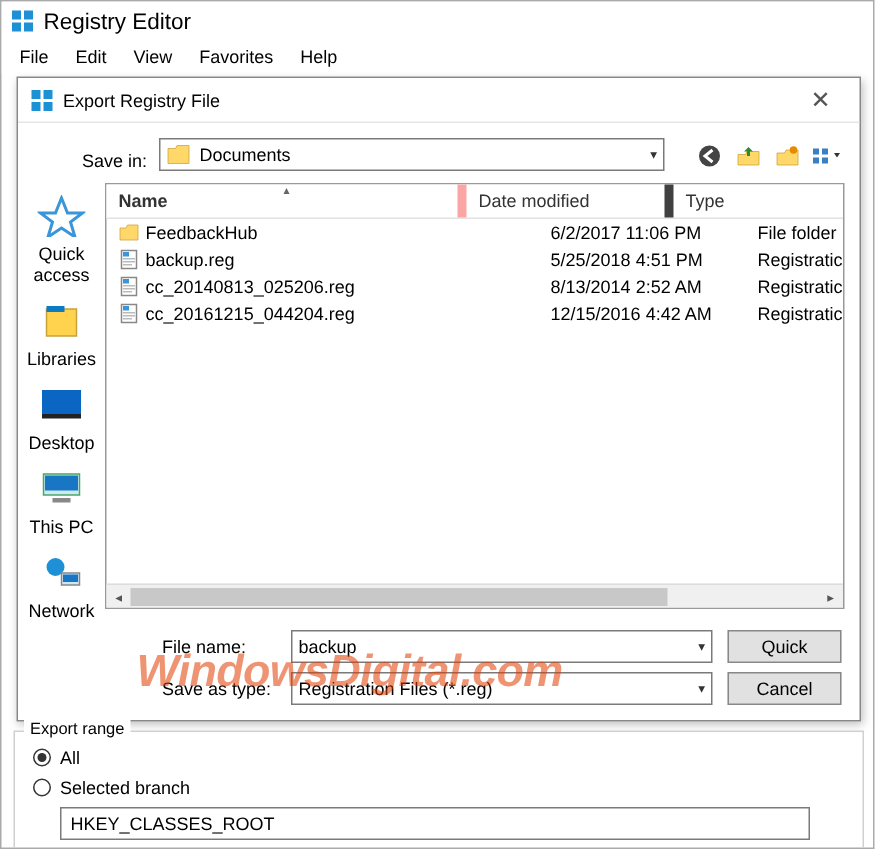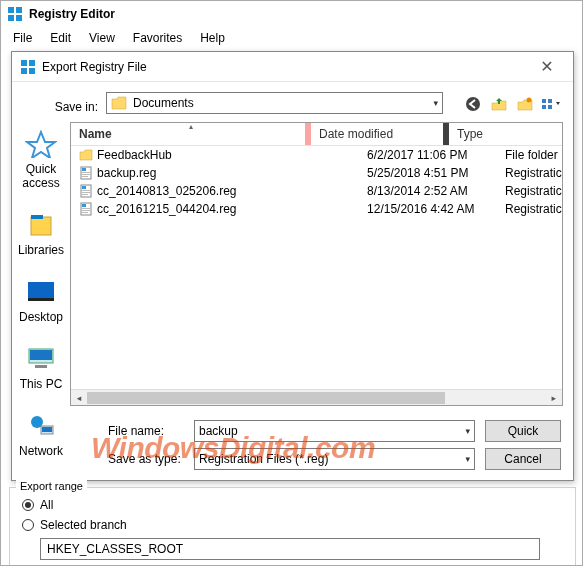--- a/index.html
+++ b/index.html
@@ -1,38 +1,38 @@
 <!DOCTYPE html>
 <html><head>
 <meta charset="utf-8">
 <style>
   * { box-sizing: border-box; font-family: "Segoe UI", Tahoma, sans-serif; font-size: 12px; }
   body { margin: 0; width: 583px; height: 566px; background: #fff; overflow: hidden; position: relative; border: 1px solid #aaa; }
   
   .regedit-titlebar { display: flex; align-items: center; height: 26px; padding: 0 6px; background: #fff; }
   .regedit-icon { width: 16px; height: 16px; margin-right: 6px; }
-  .regedit-title { font-size: 12px; font-weight: bold; }
+  .regedit-title { font-size: 15px; }
   .menubar { display: flex; gap: 2px; padding: 2px 4px; background: #fff; }
   .menubar span { padding: 2px 8px; }
 
   .dialog { position: absolute; left: 10px; top: 50px; width: 563px; height: 430px; background: #fff; border: 1px solid #888; box-shadow: 1px 2px 6px rgba(0,0,0,.25); display: flex; flex-direction: column; }
   .dlg-titlebar { display: flex; align-items: center; height: 30px; padding: 0 8px; border-bottom: 1px solid #e6e6e6; }
   .dlg-titlebar .title { margin-left: 6px; }
   .dlg-titlebar .close { margin-left: auto; width: 36px; text-align: center; font-size: 16px; color: #555; }
 
   .savein-row { display: flex; align-items: flex-end; padding: 10px 12px 8px 14px; gap: 8px; }
   .savein-row .label { width: 72px; text-align: right; }
   .savein-combo { flex: 1; height: 22px; border: 1px solid #7a7a7a; display: flex; align-items: center; padding: 0 4px; background: #fff; }
   .savein-combo .folder-icon { width: 16px; height: 14px; margin-right: 6px; }
   .savein-combo .arrow { margin-left: auto; color: #333; font-size: 9px; }
   .toolbar-icons { display: flex; gap: 6px; margin-left: 12px; align-items: center; }
   .tb-btn { width: 20px; height: 20px; display: flex; align-items: center; justify-content: center; }
 
   .dlg-body { display: flex; flex: 1; min-height: 0; padding: 0 12px 8px 6px; gap: 6px; }
-  .sidebar { width: 80px; display: flex; flex-direction: column; align-items: center; gap: 21px; padding-top: 8px; }
+  .sidebar { width: 80px; display: flex; flex-direction: column; align-items: center; gap: 10px; padding-top: 8px; }
   .sidebar-item { display: flex; flex-direction: column; align-items: center; gap: 4px; font-size: 11px; text-align: center; }
   .sidebar-item .ico { width: 32px; height: 28px; }
 
   .filelist { flex: 1; border: 1px solid #999; display: flex; flex-direction: column; background: #fff; }
   .list-header { display: flex; background: #fff; border-bottom: 1px solid #e2e2e2; font-size: 12px; color: #333; }
   .col-name { flex: 0 0 240px; padding: 4px 8px; border-right: 6px solid #fca5a5; font-weight: bold; }
   .col-date { flex: 0 0 138px; padding: 4px 8px; border-right: 6px solid #404040; }
   .col-type { flex: 1; padding: 4px 8px; }
   .sort-arrow { text-align: center; color: #666; font-size: 8px; position: absolute; }
   

